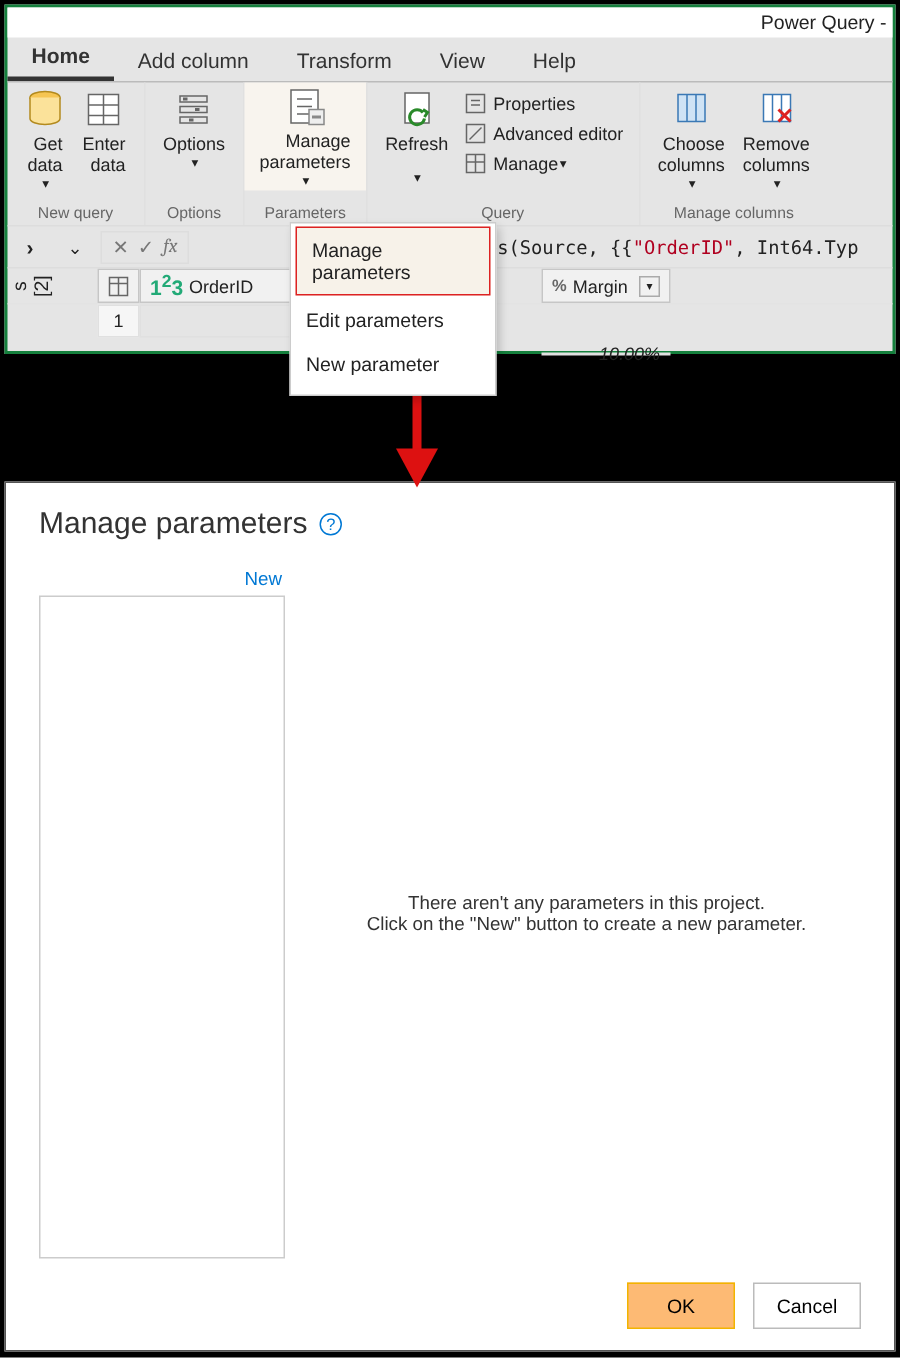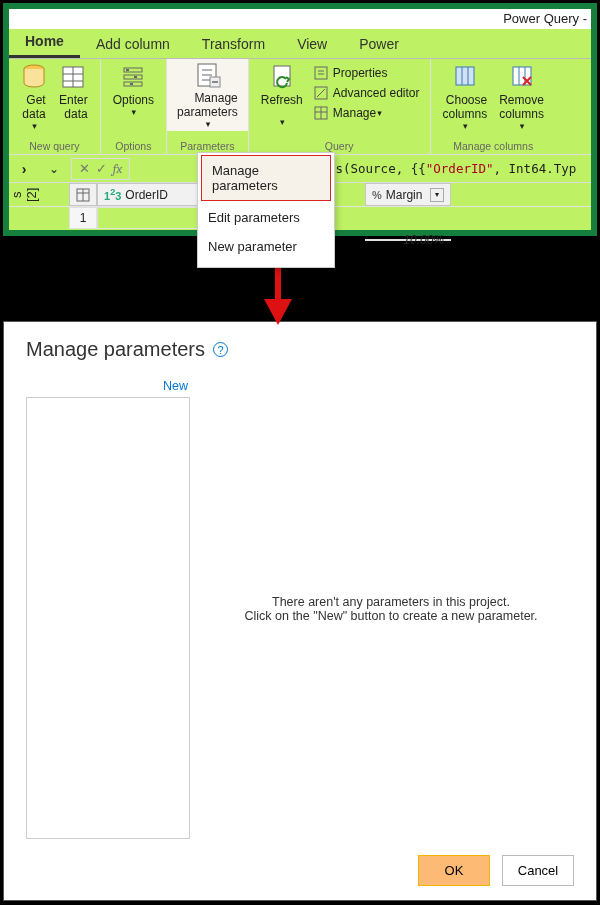--- a/index.html
+++ b/index.html
@@ -7,22 +7,22 @@
     margin: 0;
     font-family: "Segoe UI", Arial, sans-serif;
     font-size: 12px;
     background: #000;
     width: 600px;
     height: 905px;
     overflow: hidden;
     color: #222;
   }
   .panel-top {
-    background: #bef264;
-    border: 6px solid #15803d;
+    background: #e5e5e5;
+    border: 2px solid #15803d;
     margin: 3px;
     position: relative;
     height: 233px;
   }
   .title-bar {
     height: 20px;
     background: #fff;
     font-size: 13px;
     text-align: right;
     padding: 2px 4px 0 0;
@@ -118,21 +118,21 @@
   .formula-text { padding-left:10px; font-family:Consolas,monospace; font-size:12.5px; white-space:nowrap; overflow:hidden;}
   .formula-text .quoted { color:#b00020; }
   .grid-row { display:flex; height:24px; border-bottom:1px solid #e3e3e3;}
   .side-tab { width:30px; text-align:center; font-size:13px; position:relative;}
   .side-tab.vert { writing-mode:vertical-rl; transform:rotate(180deg);}
   .col-head { border:1px solid #c6c6c6; background:#f1f1f1; display:flex; align-items:center; padding:0 6px; font-size:12px;}
   .col-head.idx { width:28px; justify-content:center;}
   .col-head.orderid { width:128px;}
   .col-head.margin { width:86px; margin-left:140px;}
   .col-head .dd { margin-left:auto; border:1px solid #aaa; width:14px;height:14px; font-size:8px; display:flex;align-items:center;justify-content:center;}
-  .num123 { color:#2a7; font-weight:bold; font-size:11px; padding-right:4px;}
+  .num123 { color:#2a7; font-weight:bold; font-size:14px; padding-right:4px;}
   .percent { color:#666; font-weight:bold; font-size:11px; padding-right:4px;}
   .data-row { display:flex; height:22px; }
   .data-cell { border:1px solid #e0e0e0; padding:0 6px; font-size:12px; display:flex;align-items:center;}
   .data-cell.idx { width:28px; background:#f6f6f6; justify-content:center;}
   .data-cell.v1 { width:128px; }
   .data-cell.v2 { width:86px; margin-left:140px; justify-content:flex-end; font-style:italic;margin-top:32px;}
   .arrow-wrap { position:relative; height:82px;}
   .arrow-svg { position:absolute; left:258px; top:-6px;}
   .panel-bottom {
     background:#fff;
@@ -158,21 +158,21 @@
 <body>
 
 <div class="panel-top">
   <div class="title-bar">Power Query -</div>
 
   <div class="tabs-row">
     <div class="tab active">Home</div>
     <div class="tab">Add column</div>
     <div class="tab">Transform</div>
     <div class="tab">View</div>
-    <div class="tab">Power</div>
+    <div class="tab">Help</div>
   </div>
 
   <div class="ribbon">
 
     <div class="ribbon-group">
       <div class="ribbon-items">
         <div class="big-btn">
           <svg width="26" height="28">
               <ellipse cx="13" cy="6" rx="10" ry="4" fill="#f6c552" stroke="#b38a1e"></ellipse>
               <path d="M3 6 v14 a10 4 0 0 0 20 0 V6" fill="#fbe29a" stroke="#b38a1e"></path>

